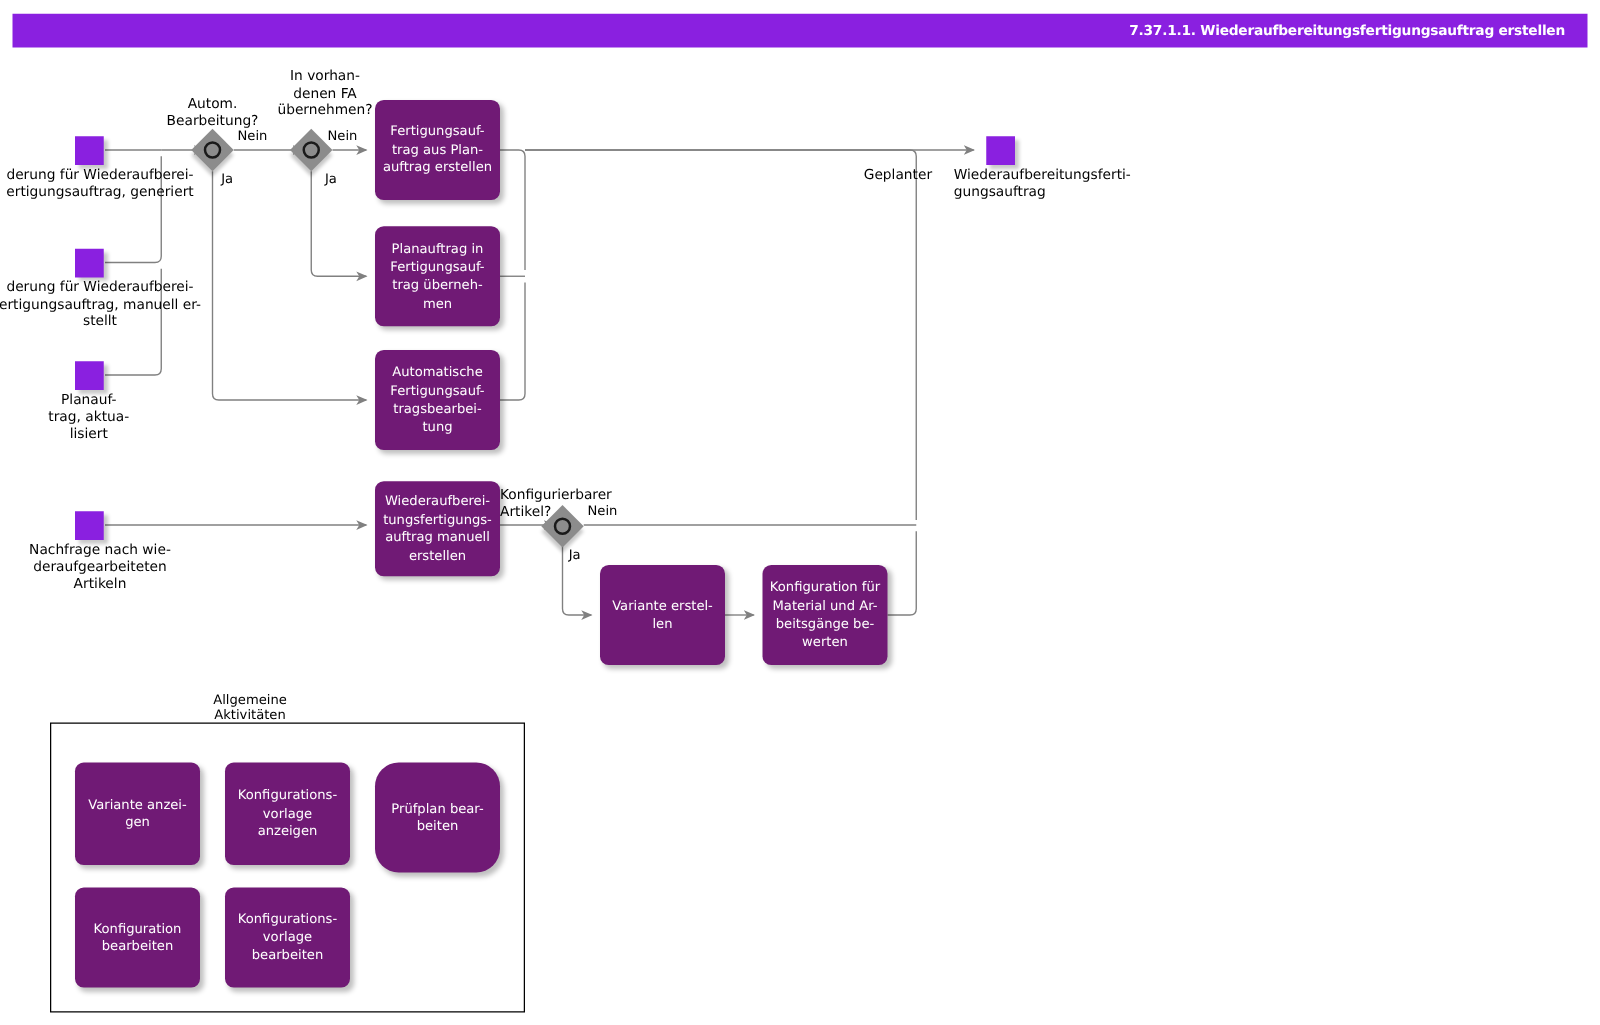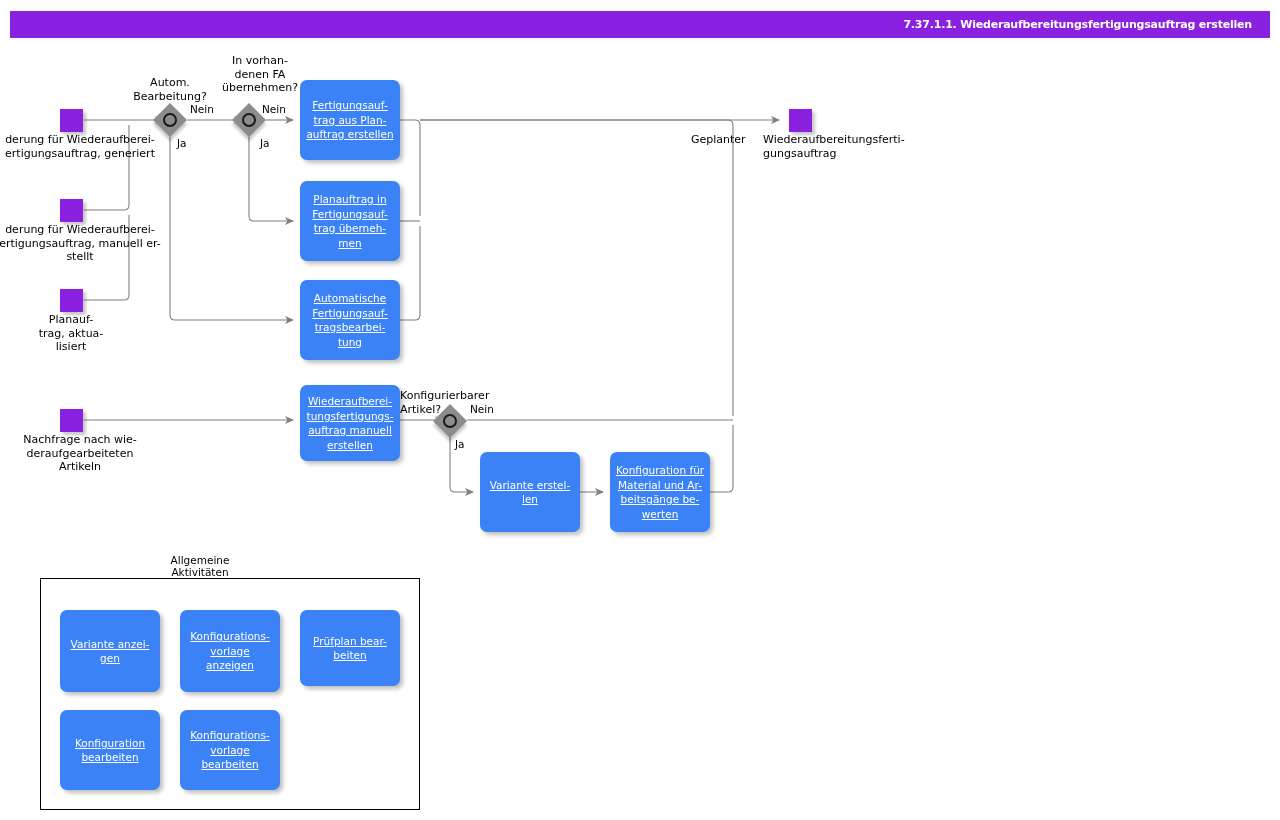--- a/index.html
+++ b/index.html
@@ -64,35 +64,34 @@
     position: absolute;
     width: 23px;
     height: 23px;
     background: #8A20E0;
     box-shadow: 3px 3px 3px rgba(0,0,0,0.22);
   }
 
   
   .task {
     position: absolute;
-    background: #3b82f6;
+    background: #701a75;
     border-radius: 7px;
     box-shadow: 3px 3px 4px rgba(0,0,0,0.25);
     color: #ffffff;
     font-family: "DejaVu Sans", sans-serif;
     font-size: 10.5px;
     line-height: 14.5px;
     text-align: center;
     display: flex;
     align-items: center;
     justify-content: center;
     box-sizing: border-box;
     padding: 0 4px;
     white-space: pre-line;
-    text-decoration: underline;
   }
 
   
   .gateway {
     position: absolute;
     width: 34px;
     height: 34px;
   }
   .gateway .diamond {
     position: absolute;
@@ -281,21 +280,21 @@
 
   <div id="group-label">Allgemeine
 Aktivitäten</div>
   <div id="group-frame"></div>
 
   <div class="task" style="left:60px;  top:610px; width:100px; height:82px;">Variante anzei-
 gen</div>
   <div class="task" style="left:180px; top:610px; width:100px; height:82px;">Konfigurations-
 vorlage
 anzeigen</div>
-  <div class="task" style="left:300px; top:610px; width:100px; height:76px;">Prüfplan bear-
+  <div class="task" style="left:300px; top:610px; width:100px; height:88px;border-radius:19px;">Prüfplan bear-
 beiten</div>
   <div class="task" style="left:60px;  top:710px; width:100px; height:80px;">Konfiguration
 bearbeiten</div>
   <div class="task" style="left:180px; top:710px; width:100px; height:80px;">Konfigurations-
 vorlage
 bearbeiten</div>
 
 </div>
 
 </body></html>

